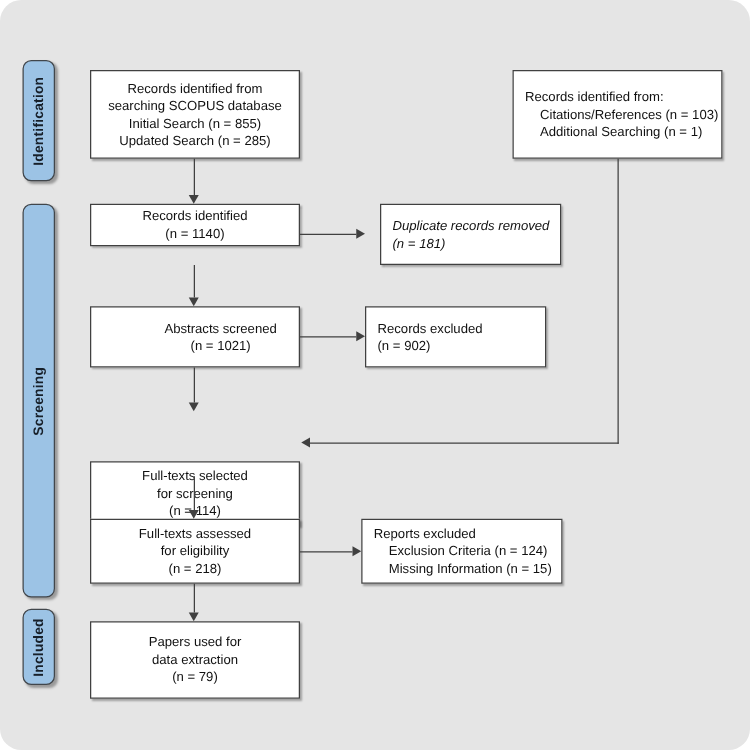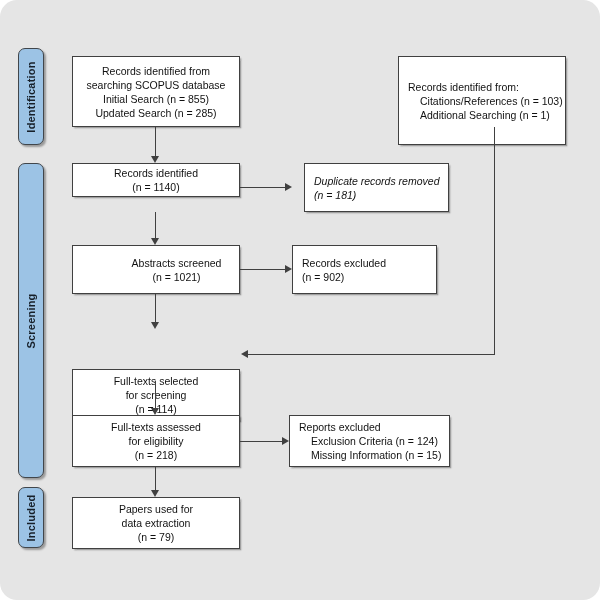--- a/index.html
+++ b/index.html
@@ -109,21 +109,21 @@
     <span class="phase-label">Included</span>
   </div>
 
   <div class="flow-box center" style="left:72px; top:56px; width:168px; height:71px;">
     <div class="line">Records identified from</div>
     <div class="line">searching SCOPUS database</div>
     <div class="line">Initial Search (n = 855)</div>
     <div class="line">Updated Search (n = 285)</div>
   </div>
 
-  <div class="flow-box left-align" style="left:398px; top:56px; width:168px; height:89px;">
+  <div class="flow-box left-align" style="left:410px; top:56px; width:168px; height:71px;">
     <div class="line">Records identified from:</div>
     <div class="line indent">Citations/References (n = 103)</div>
     <div class="line indent">Additional Searching (n = 1)</div>
   </div>
 
   <div class="flow-box center" style="left:72px; top:163px; width:168px; height:34px;">
     <div class="line">Records identified</div>
     <div class="line">(n = 1140)</div>
   </div>
 
@@ -153,21 +153,21 @@
     <div class="line">for eligibility</div>
     <div class="line">(n = 218)</div>
   </div>
 
   <div class="flow-box left-align" style="left:289px; top:415px; width:161px; height:52px;">
     <div class="line">Reports excluded</div>
     <div class="line indent">Exclusion Criteria (n = 124)</div>
     <div class="line indent">Missing Information (n = 15)</div>
   </div>
 
-  <div class="flow-box center" style="left:72px; top:497px; width:168px; height:52px;">
+  <div class="flow-box center" style="left:72px; top:497px; width:168px; height:62px;">
     <div class="line">Papers used for</div>
     <div class="line">data extraction</div>
     <div class="line">(n = 79)</div>
   </div>
 
   <div class="vline" style="left:155px; top:127px; height:29px;"></div>
   <div class="arrow-down" style="left:150.7px; top:156px;"></div>
 
   <div class="hline" style="left:240px; top:187px; width:45px;"></div>
   <div class="arrow-right" style="left:285px; top:182.7px;"></div>

